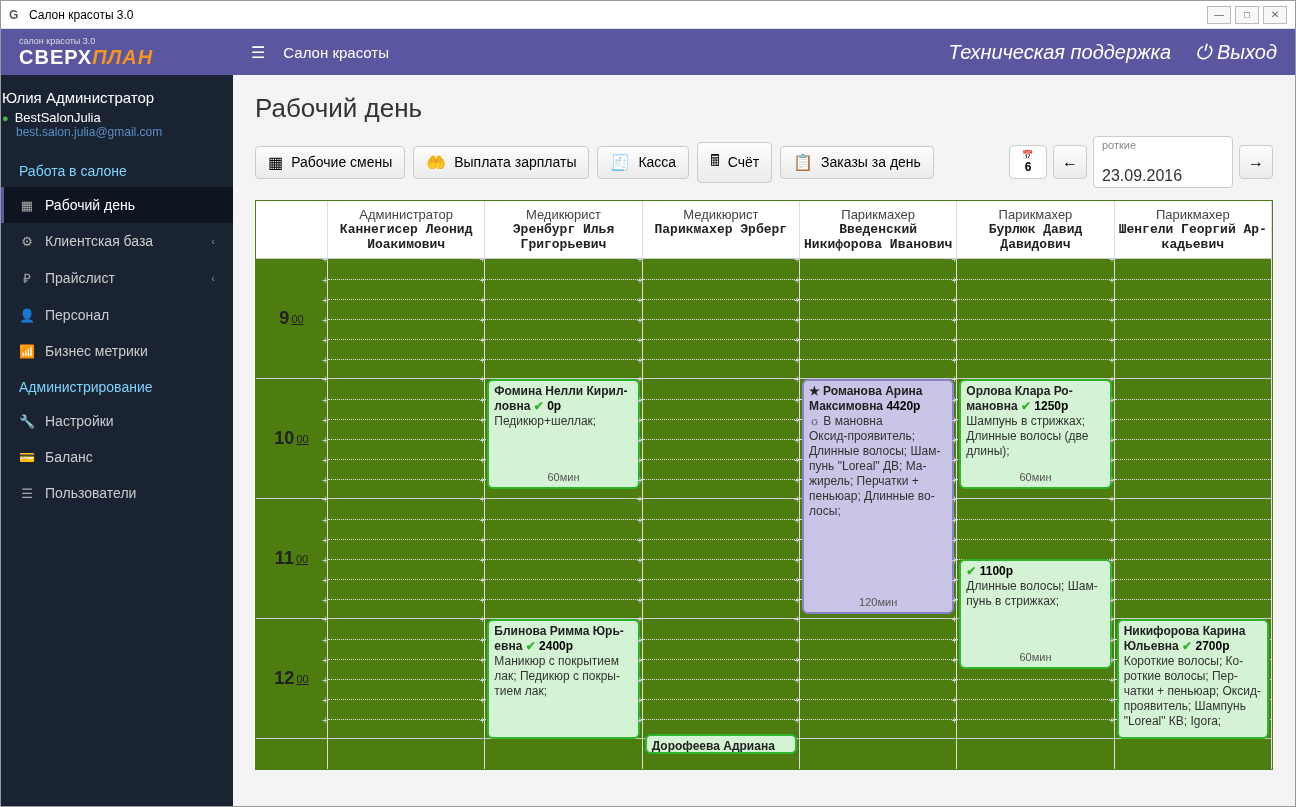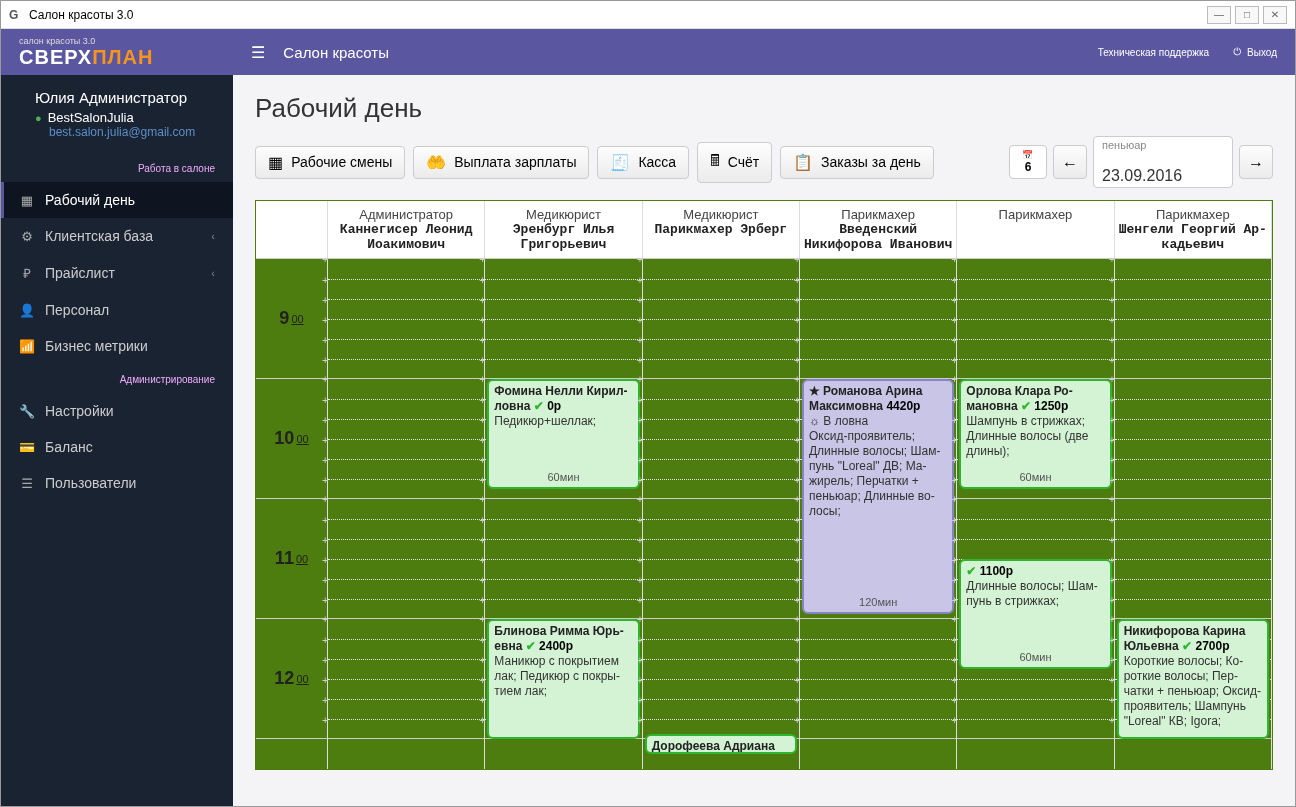--- a/index.html
+++ b/index.html
@@ -9,34 +9,34 @@
 .titlebar-left { display: flex; align-items: center; gap: 6px; font-size: 12px; }
 .titlebar-icon { width: 14px; height: 14px; display: inline-flex; align-items: center; font-weight: bold; color: #555; }
 .winbtns { display: flex; gap: 4px; }
 .winbtn { width: 24px; height: 18px; border: 1px solid #bbb; display: flex; align-items: center; justify-content: center; font-size: 10px; color: #666; cursor: pointer; background: #f8f8f8; }
 
 .topbar { height: 46px; background: #5a56a0; display: flex; align-items: center; justify-content: space-between; padding: 0 18px 0 0; color: #fff; }
 .topbar-left { display: flex; align-items: center; gap: 18px; }
 .logo { width: 232px; padding-left: 18px; }
 .logo-small { font-size: 9px; color: #ddd; }
 .logo-big { font-size: 20px; font-weight: bold; letter-spacing: 1px; }
-.logo-big .orange { color: #f7941d; }
+.logo-big .orange { color: #f7941d; font-style: italic; }
 .hamburger { color: #fff; font-size: 16px; cursor: pointer; }
 .topbar-title { font-size: 15px; }
 .topbar-right { display: flex; align-items: center; gap: 24px; }
-.topbar-link { color: #fff; font-size: 10px; cursor: pointer; display: flex; align-items: center; gap: 6px; }
+.topbar-link { color: #fff; font-size: 20px; cursor: pointer; display: flex; align-items: center; gap: 6px; font-style: italic; }
 
 .body { flex: 1; display: flex; overflow: hidden; }
 .sidebar { width: 232px; background: #1a2332; color: #ccc; display: flex; flex-direction: column; overflow: hidden; }
-.user-block { padding: 14px 34px; color: #fff; }
+.user-block { padding: 14px 1px; color: #fff; }
 .user-name { font-size: 15px; margin-bottom: 4px; }
 .user-line { display: flex; align-items: center; gap: 6px; font-size: 13px; }
 .user-icon { color: #4CAF50; font-size: 11px; }
 .user-email { color: #5a8fc7; font-size: 12px; padding-left: 14px; }
-.side-section { color: #f0abfc; font-size: 10px; padding: 10px 18px 8px; text-align: right; }
+.side-section { color: #7dd3fc; font-size: 14px; padding: 10px 18px 8px; }
 .side-item { display: flex; align-items: center; gap: 10px; padding: 10px 18px; font-size: 14px; cursor: pointer; justify-content: space-between; }
 .side-item.active { background: #0e1420; border-left: 3px solid #5a56a0; padding-left: 15px; color: #fff; }
 .side-item-left { display: flex; align-items: center; gap: 10px; }
 .side-icon { width: 16px; display: inline-flex; justify-content: center; color: #aaa; font-size: 13px; }
 .chev { color: #888; font-size: 11px; }
 
 .main { flex: 1; background: #f4f4f6; display: flex; flex-direction: column; overflow: hidden; }
 .main-title { padding: 18px 22px 12px; font-size: 26px; color: #333; }
 .toolbar-row { display: flex; align-items: center; padding: 0 22px 12px; gap: 8px; flex-wrap: wrap; }
 .tool-btn { display: flex; align-items: center; gap: 8px; background: linear-gradient(#fdfdfd,#ebebeb); border: 1px solid #ccc; border-radius: 4px; padding: 6px 12px; font-size: 14px; cursor: pointer; }
@@ -199,21 +199,21 @@
             <span>Заказы за день</span>
           </div>
         <div class="spacer"></div>
         <div class="date-box">
           <div class="cal-btn">
             <span>📅</span>
             <span class="num">6</span>
           </div>
           <div class="arrow-btn">←</div>
           <div class="date-text">
-            <span class="date-day">пеньюар</span>
+            <span class="date-day">роткие</span>
             <span class="date-val">23.09.2016</span>
           </div>
           <div class="arrow-btn">→</div>
         </div>
       </div>
 
       <div class="schedule">
         <div class="sched-head" id="sched-head">
             <div class="time-col-head"></div>
             <div class="staff-col-head">
@@ -227,20 +227,21 @@
             <div class="staff-col-head">
      <div class="staff-role">Медикюрист</div>
      <div class="staff-name">Парикмахер Эрберг</div>
    </div>
             <div class="staff-col-head">
      <div class="staff-role">Парикмахер</div>
      <div class="staff-name">Введенский Никифорова Иванович</div>
    </div>
             <div class="staff-col-head">
      <div class="staff-role">Парикмахер</div>
+     <div class="staff-name">Бурлюк Давид Давидо­вич</div>
    </div>
             <div class="staff-col-head">
      <div class="staff-role">Парикмахер</div>
      <div class="staff-name">Шенгели Георгий Ар­кадьевич</div>
    </div>
           </div>
         <div class="sched-body">
           <div class="time-col" id="time-col">
               <div class="time-cell">9<span class="min">00</span></div>
               <div class="time-cell">10<span class="min">00</span></div>
@@ -555,21 +556,21 @@
                   <div class="tick" style="top:80px">
                     <span class="plus">+</span>
                   </div>
                   <div class="tick" style="top:100px">
                     <span class="plus">+</span>
                   </div>
                 </div>
                 <div class="hour-row" style="height:40px"></div>
                 <div class="appt purple" style="top: 120px; height: 235px;">
                   <div><span class="appt-title"><span class="star">★</span> Романова Арина Максимовна</span> <span class="appt-price">4420р</span></div>
-                  <div class="appt-body">☼ В ловна</div>
+                  <div class="appt-body">☼ В мановна</div>
                   <div class="appt-body">Оксид-проявитель; Длинные волосы; Шам­пунь "Loreal" ДВ; Ма­жирель; Перчатки + пеньюар; Длинные во­лосы;</div>
                   <div class="appt-foot">120мин</div>
                 </div>
               </div>
               <div class="staff-col">
                 <div class="hour-row">
                   <span class="plus" style="top:-6px">+</span>
                   <div class="tick" style="top:20px">
                     <span class="plus">+</span>
                   </div>

